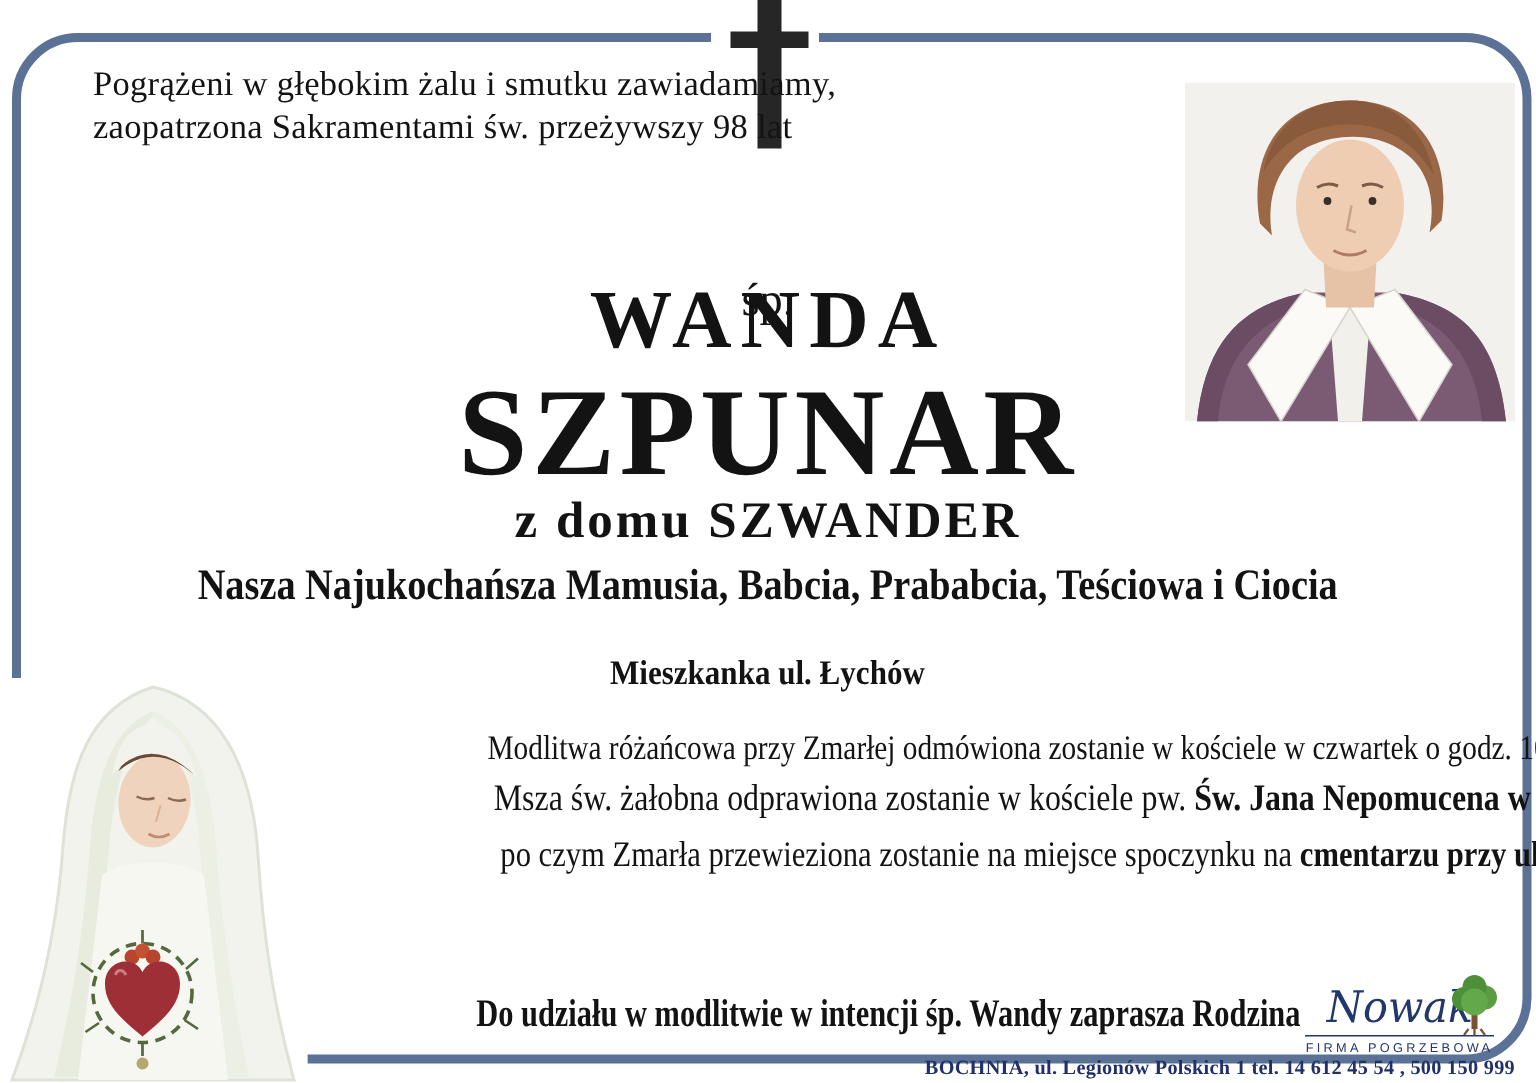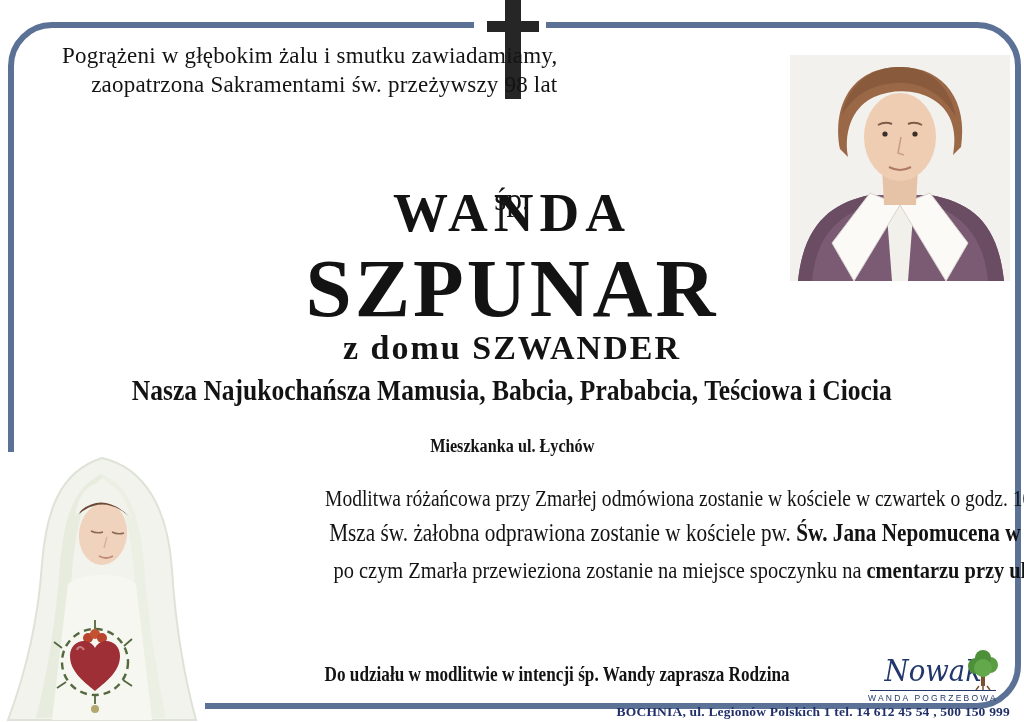--- a/index.html
+++ b/index.html
@@ -11,35 +11,35 @@
   .abs{position:absolute;}
   
   .frame{
     position:absolute;left:8px;top:22px;right:3px;bottom:13px;
     border:6px solid #5b7195;border-radius:44px;z-index:1;
   }
   .cross-gap{position:absolute;left:474px;top:19px;width:72px;height:15px;background:#fff;z-index:2;}
   .cross-v{position:absolute;left:505px;top:0;width:16px;height:99px;background:#262626;z-index:3;}
   .cross-h{position:absolute;left:487px;top:21px;width:52px;height:11px;background:#262626;z-index:3;}
   
-  .txt{z-index:4;text-align:right;}
+  .txt{z-index:4;}
   .intro{left:62px;top:42px;font-size:23px;line-height:28.5px;letter-spacing:.2px;}
   .center{left:0;right:0;text-align:center;}
   .sp{top:146px;font-size:31px;font-weight:normal;margin-top:36px;}
   .fname{top:181px;font-size:55px;font-weight:bold;letter-spacing:6px;}
   .lname{top:240px;font-size:83px;font-weight:bold;letter-spacing:3px;}
   .maiden{top:329px;font-size:34px;font-weight:bold;letter-spacing:2px;}
   .roles{top:374px;font-size:29px;font-weight:bold;white-space:nowrap;}
-  .residence{top:436px;font-size:18px;font-weight:bold;}
+  .residence{top:436px;font-size:23px;font-weight:bold;}
   .ceremony{left:195px;right:16px;top:486px;text-align:right;white-space:nowrap;}
   .c1{font-size:23px;}
   .c2{font-size:25px;margin-top:7px;}
   .c3{font-size:33px;font-weight:bold;margin-top:9px;}
   .c4{font-size:24px;margin-top:10px;}
-  .invitation{left:240px;right:150px;top:661px;font-size:22px;font-weight:bold;text-align:center;white-space:nowrap;}
+  .invitation{left:240px;right:150px;top:661px;font-size:26px;font-weight:bold;text-align:center;white-space:nowrap;}
   .cx{display:inline-block;transform-origin:50% 50%;}
   .cx85{transform:scaleX(.85);}
   .cx88{transform:scaleX(.88);}
   .cx90{transform:scaleX(.90);}
   .cx78{transform:scaleX(.78);}
   .ceremony .cx{transform-origin:100% 50%;}
   
   .portrait{left:790px;top:55px;width:220px;height:226px;z-index:2;}
   .mary{left:0;top:452px;width:205px;height:270px;background:#fff;z-index:3;}
   
@@ -166,16 +166,16 @@
     <svg class="logo-tree" width="34" height="40" viewBox="0 0 34 40">
       <rect x="15" y="24" width="4" height="12" fill="#7a5230"></rect>
       <path d="M13,36 L10,40 M21,36 L24,40 M17,36 L17,40" stroke="#7a5230" stroke-width="1.5"></path>
       <circle cx="10" cy="16" r="8" fill="#4e8f3a"></circle>
       <circle cx="24" cy="15" r="8" fill="#5a9c42"></circle>
       <circle cx="17" cy="8" r="8" fill="#4e8f3a"></circle>
       <circle cx="17" cy="18" r="9" fill="#63a84a"></circle>
     </svg>
   </div>
   <div class="logo-rule"></div>
-  <div class="logo-sub">WANDA  POGRZEBOWA</div>
+  <div class="logo-sub">FIRMA  POGRZEBOWA</div>
 </div>
 
 <div class="abs contact">BOCHNIA, ul. Legionów Polskich 1  tel. 14 612 45 54 ,  500 150 999</div>
 
 </body></html>

